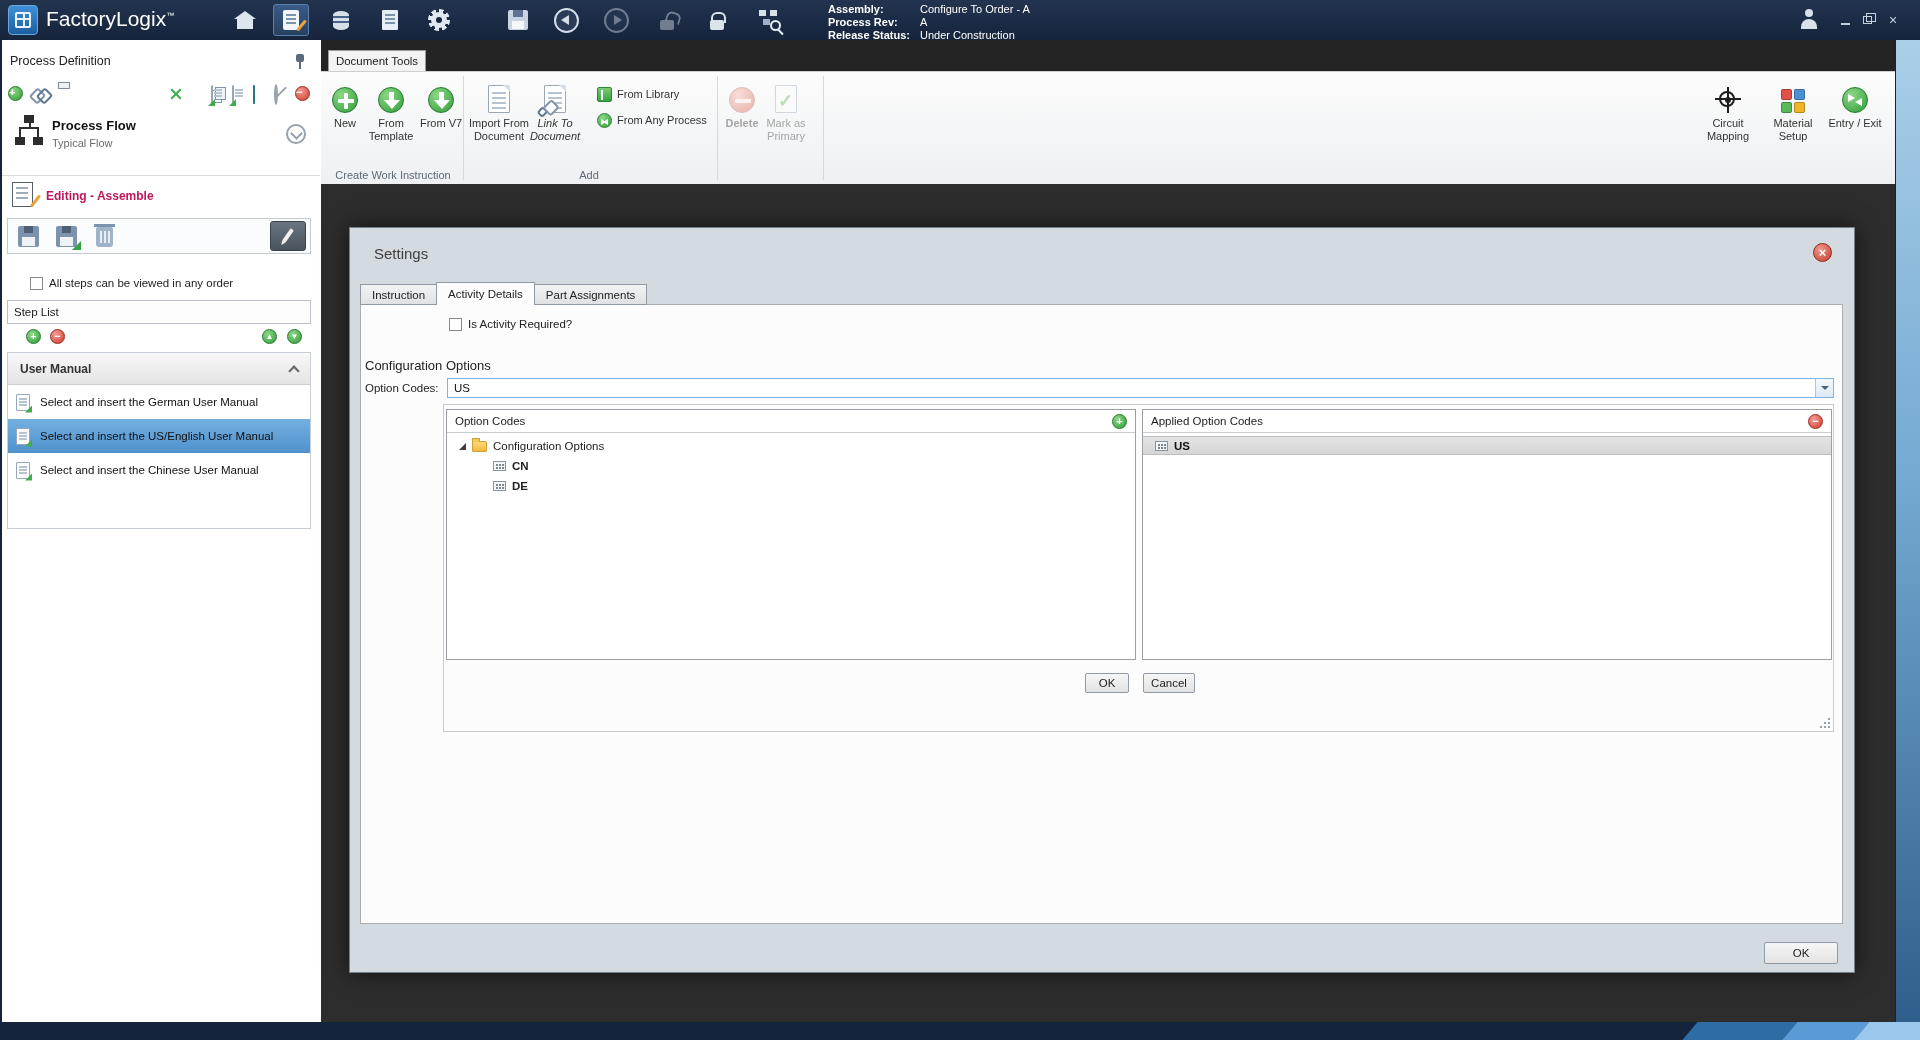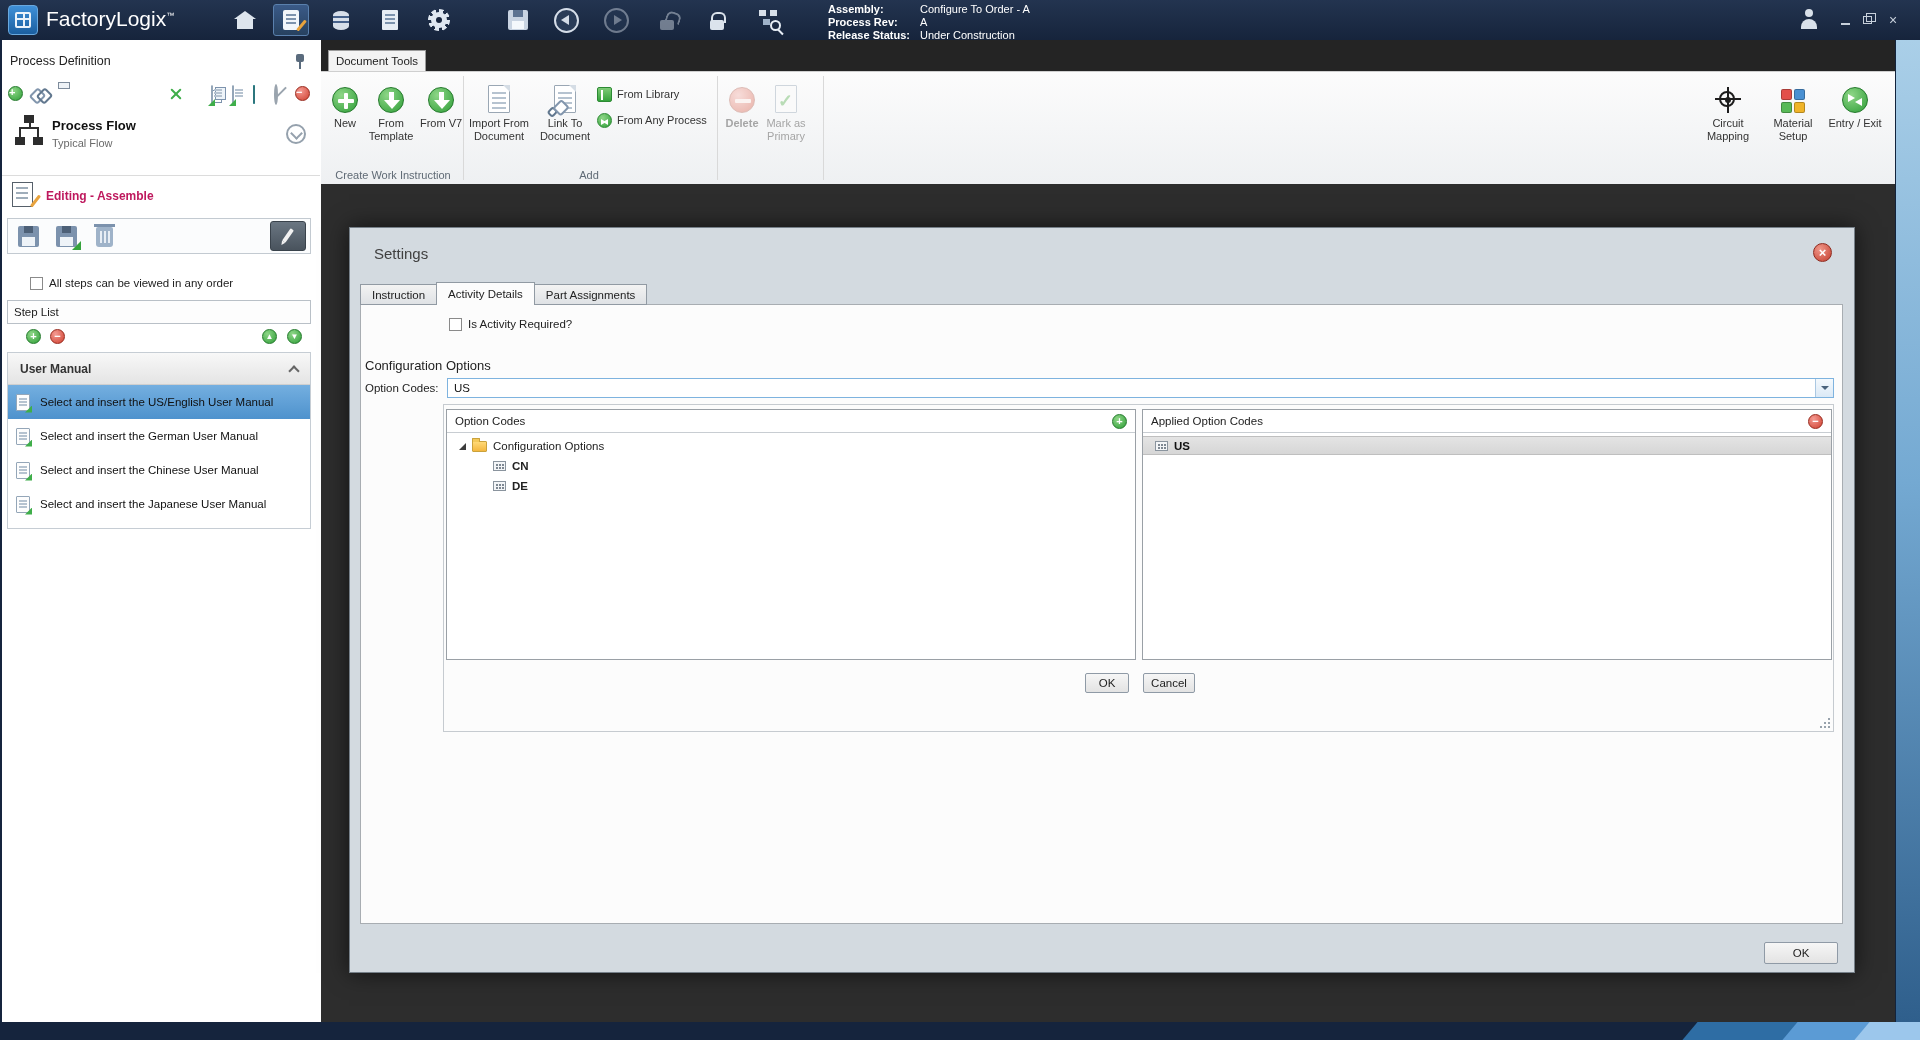--- a/index.html
+++ b/index.html
@@ -342,35 +342,31 @@
       <span class="cir red s15" style="left:50px;">−</span>
       <span class="cir green s15a" style="left:262px;">▲</span>
       <span class="cir green s15a" style="left:287px;">▼</span>
     </div>
 
     <div class="list-box">
       <div class="group-hdr">
           <span>User Manual</span>
           <span class="chev-up"></span>
         </div>
+      <div class="step-item">
+          <span class="step-ic"></span>
+          <span>Select and insert the German User Manual</span>
+        </div>
       <div class="step-item selected">
           <span class="step-ic"></span>
           <span>Select and insert the US/English User Manual</span>
         </div>
       <div class="step-item">
           <span class="step-ic"></span>
-          <span>Select and insert the German User Manual</span>
-        </div>
-      <div class="step-item">
-          <span class="step-ic"></span>
           <span>Select and insert the Chinese User Manual</span>
-        </div>
-      <div class="step-item">
-          <span class="step-ic"></span>
-          <span>Select and insert the Japanese User Manual</span>
         </div>
     </div>
   </div>
 
   <div class="ribbon">
     <div class="ribbon-tab">
         <span>Document Tools</span>
       </div>
     <div class="ribbon-body">
 
@@ -394,21 +390,21 @@
       </div>
 
       <div class="rsep" style="left:142px;"></div>
 
       <div class="rbig" style="left:146px;width:64px;">
         <div class="ric">
             <span class="big-doc"></span>
           </div>
         <div class="rlbl">Import From Document</div>
       </div>
-      <div class="rbig" style="left:214px;width:60px;">
+      <div class="rbig" style="left:204px;width:60px;font-style:italic;">
         <div class="ric">
             <span class="big-doc">
               <span class="chainlink"></span>
             </span>
           </div>
         <div class="rlbl">Link To Document</div>
       </div>
 
       <div class="rsmall" style="left:276px;top:12px;">
         <span class="lib-ic"></span>

